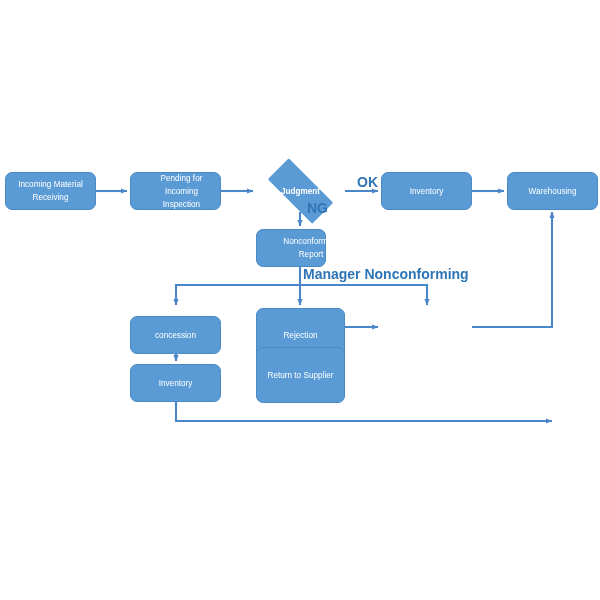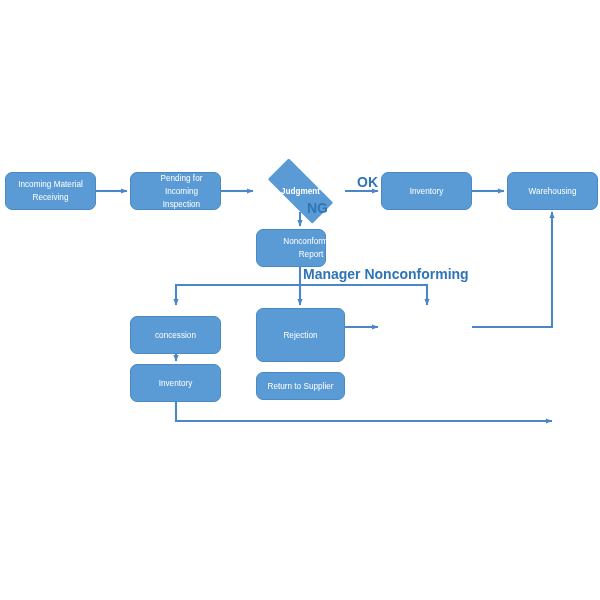--- a/index.html
+++ b/index.html
@@ -125,21 +125,21 @@
 
   <div class="node" style="left:256px;top:308px;width:89px;height:54px;">
     <span>Rejection</span>
   </div>
 
 
   <div class="node" style="left:130px;top:364px;width:91px;height:38px;">
     <span>Inventory</span>
   </div>
 
-  <div class="node" style="left:256px;top:372px;width:89px;height:28px;">
+  <div class="node" style="left:256px;top:347px;width:89px;height:56px;">
     <span>Return to Supplier</span>
   </div>
 
   <div class="edge-label" style="left:357px;top:174px;">OK</div>
 
   <div class="edge-label" style="left:307px;top:200px;">NG</div>
 
   <div class="edge-label" style="left:303px;top:266px;">Manager Nonconforming</div>
 
 </div>

